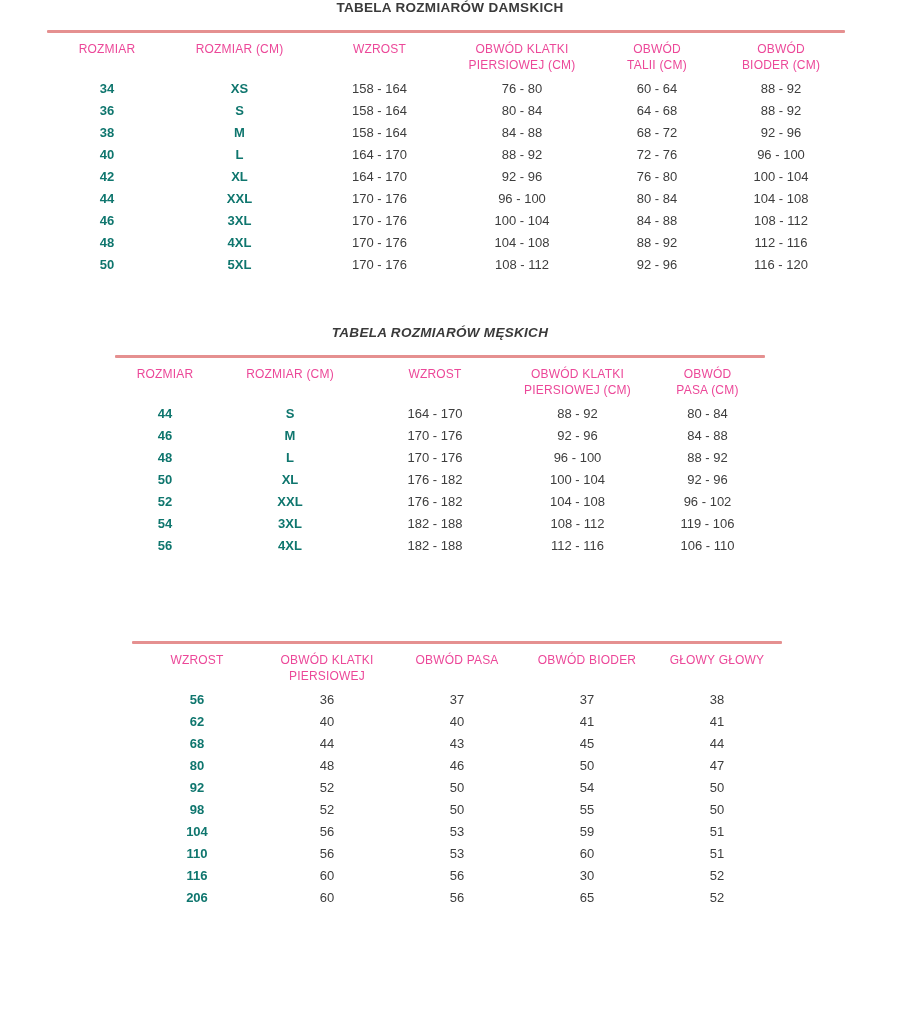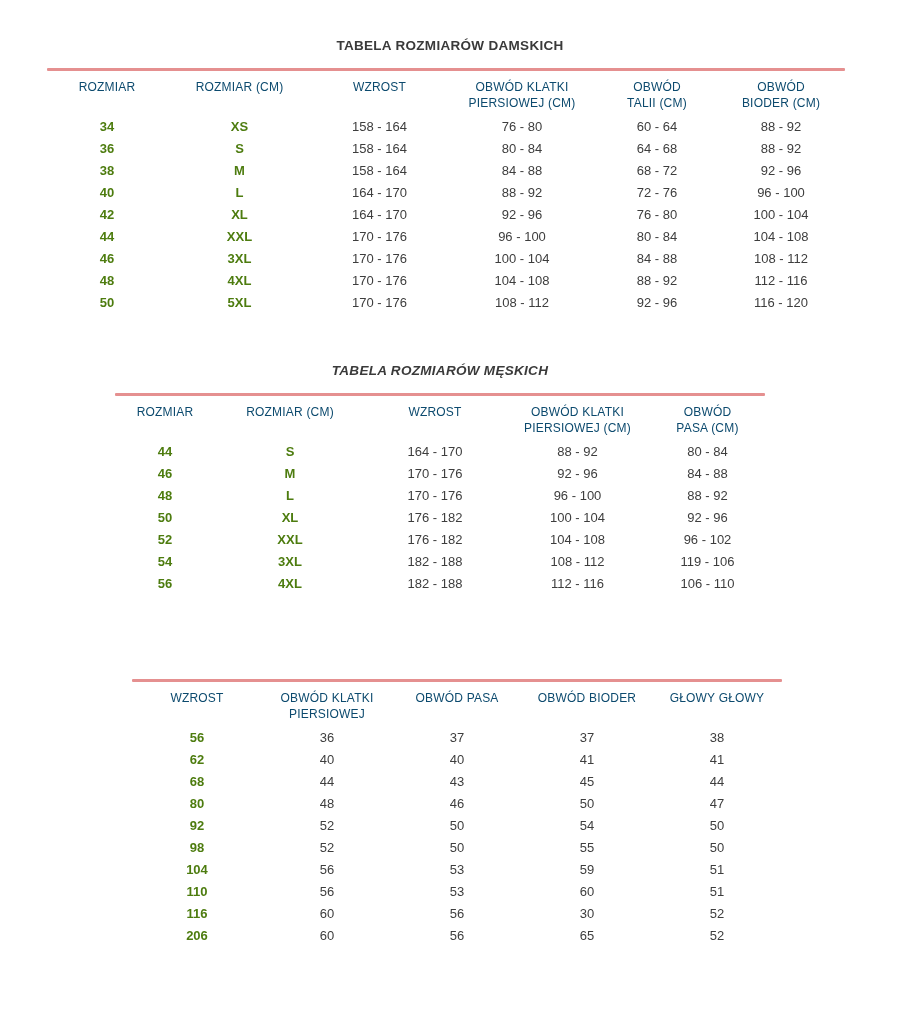--- a/index.html
+++ b/index.html
@@ -13,21 +13,21 @@
   }
   .size-section { }
   .table-title {
     margin:0;
     text-align:center;
     font-size:13.5px;
     font-weight:700;
     letter-spacing:0.3px;
     color:#3a3a3a;
   }
-  .sec-women  { padding-top:38px; }
+  .sec-women  { }
   .sec-men    { padding-top:49px; }
   .sec-children { padding-top:69px; }
 
   .table-wrap { margin-top:15px; }
   .wrap-women    { margin-left:47px;  width:798px; }
   .wrap-men      { margin-left:115px; width:650px; }
   .wrap-children { margin-left:132px; width:650px; }
 
   .sec-women .table-title    { width:900px; }
   .sec-men .table-title      { margin-left:115px; width:650px;font-style:italic; }
@@ -39,38 +39,38 @@
     border-radius:1px;
   }
   table.size-table {
     border-collapse:collapse;
     table-layout:fixed;
     width:100%;
   }
   table.size-table th {
     font-size:12px;
     font-weight:400;
-    color:#0c4a6e;
+    color:#ec4899;
     text-align:center;
     vertical-align:top;
     padding:8px 0 5px 0;
     line-height:16px;
     letter-spacing:0.2px;
     margin-top:12px;
   }
   table.size-table th .hline { display:block; }
   table.size-table td {
     font-size:13px;
     text-align:center;
     height:22px;
     padding:0;
     line-height:22px;
     color:#3d3d3d;
   }
-  table.size-table td.b { font-weight:700; color:#4d7c0f; }
+  table.size-table td.b { font-weight:700; color:#0f766e; }
 
   
   .wrap-women col.c0 { width:120px; } .wrap-women col.c1 { width:145px; }
   .wrap-women col.c2 { width:135px; } .wrap-women col.c3 { width:150px; }
   .wrap-women col.c4 { width:120px; } .wrap-women col.c5 { width:128px; }
   
   .wrap-men col.c0 { width:100px; } .wrap-men col.c1 { width:150px; }
   .wrap-men col.c2 { width:140px; } .wrap-men col.c3 { width:145px; }
   .wrap-men col.c4 { width:115px; }
   

